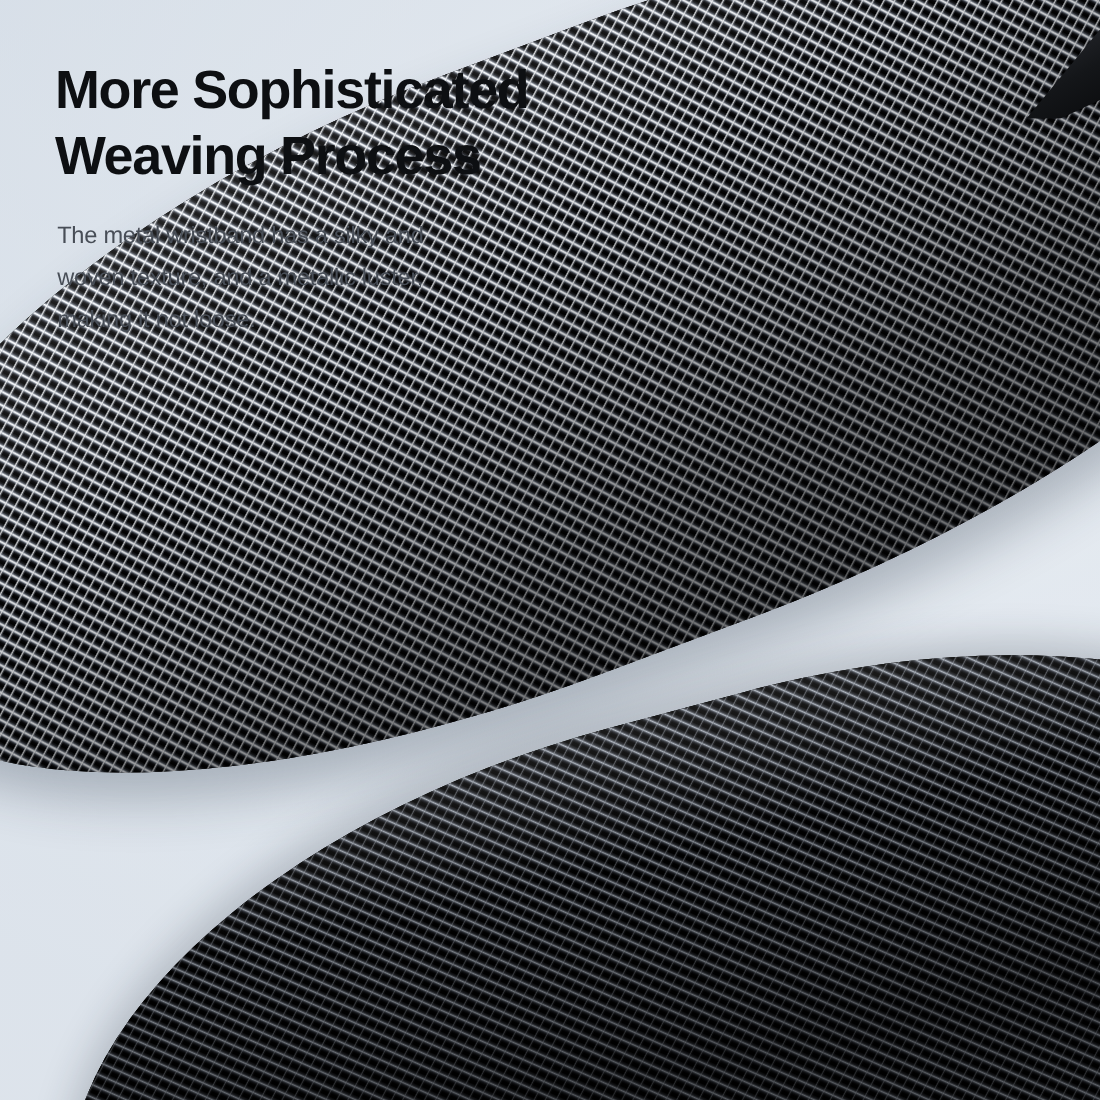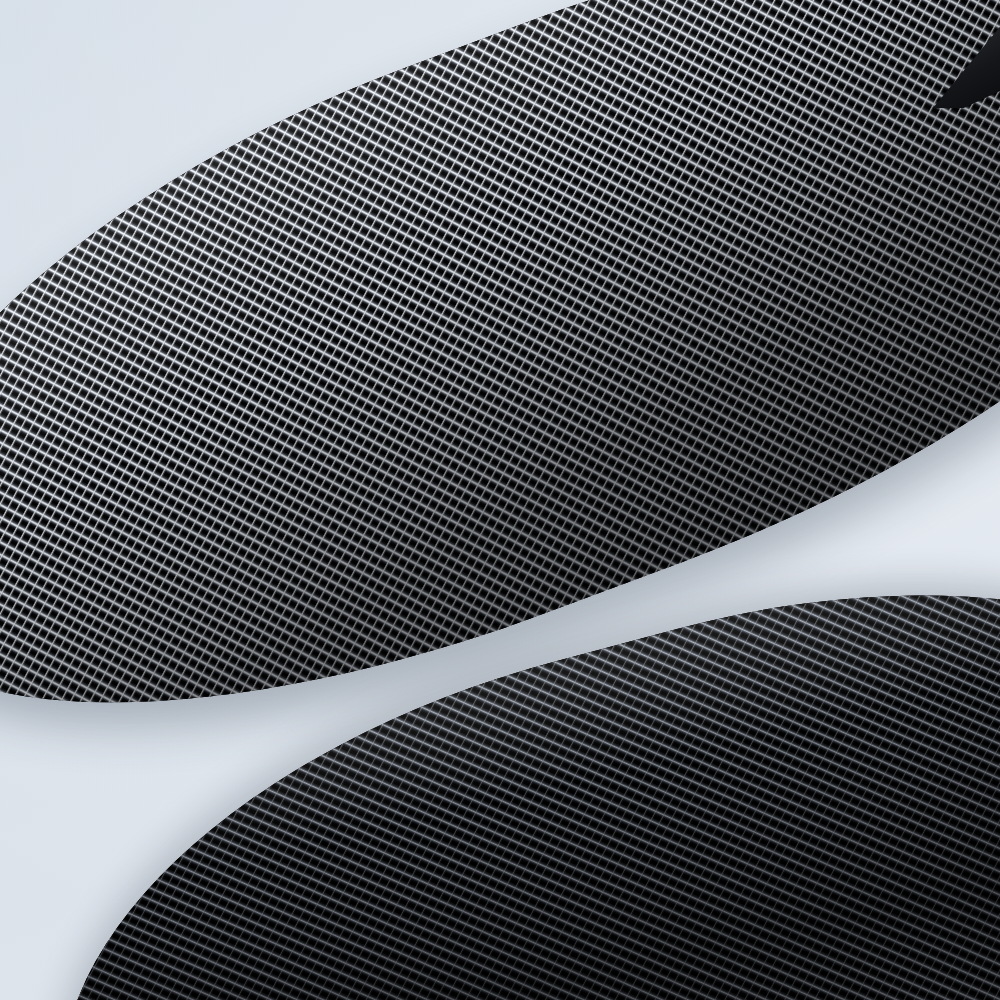--- a/index.html
+++ b/index.html
@@ -205,14 +205,21 @@
     <div class="sheen sheen-upper"></div>
   </div>
 
   <div class="band" id="band-lower">
     <div class="weave weave-dark"></div>
     <div class="sheen sheen-lower"></div>
   </div>
 
   <div id="clasp"></div>
 
+  <div id="text-block">
+    <h1 id="headline">More Sophisticated
+Weaving Process</h1>
+    <p id="subcopy">The metal wristband has a silky and
+woven texture, and a metallic luster,
+making it not loose.</p>
+  </div>
 
 </div>
 
 </body></html>

